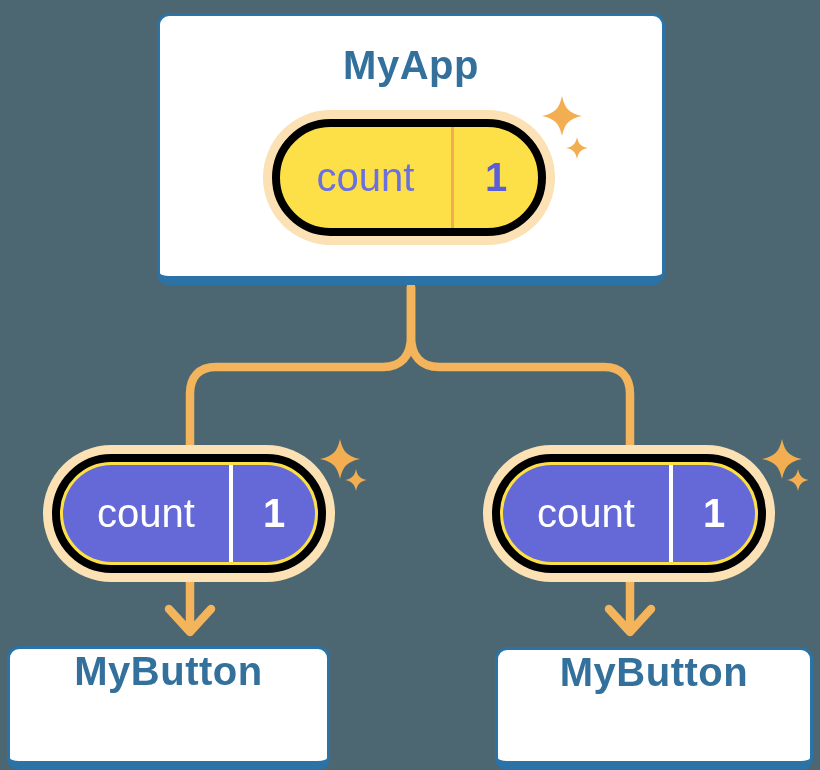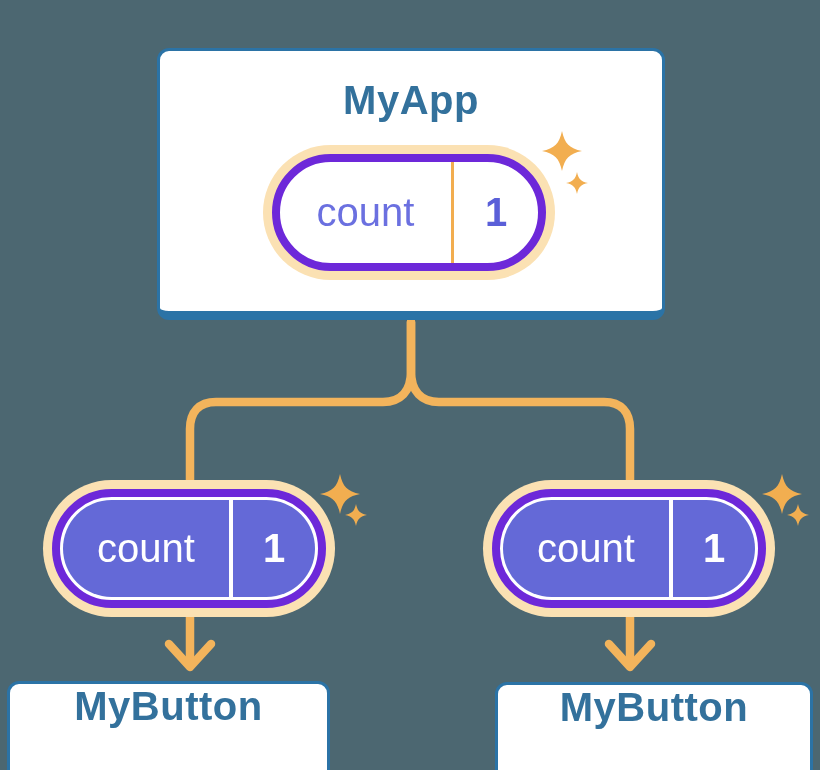--- a/index.html
+++ b/index.html
@@ -3,21 +3,21 @@
 <meta charset="utf-8">
 <style>
   html, body { margin: 0; padding: 0; }
   body {
     width: 820px; height: 770px;
     background: #4C6771;
     font-family: "Liberation Sans", sans-serif;
     overflow: hidden;
     position: relative;
   }
-  .canvas { position: absolute; inset: 0; width: 820px; height: 736px; margin-top: 35px; }
+  .canvas { position: absolute; inset: 0; width: 820px; height: 736px; }
 
   svg.layer { position: absolute; left: 0; top: 0; pointer-events: none; }
   .connector-layer { z-index: 1; }
   .sparkle-layer { z-index: 4; }
 
   .card {
     position: absolute;
     background: #FFFFFF;
     border: 3px solid #2B73A6;
     border-bottom-width: 9px;
@@ -54,23 +54,23 @@
     padding: 9px;
     z-index: 3;
   }
   .pill-root  { left: 263px; top: 110px; width: 292px; height: 135px; }
   .pill-left  { left: 43px;  top: 445px; width: 292px; height: 137px; }
   .pill-right { left: 483px; top: 445px; width: 292px; height: 137px; }
 
   .pill-ring {
     box-sizing: border-box;
     width: 100%; height: 100%;
-    border: 8px solid #6d28d9;
+    border: 8px solid #000000;
     border-radius: 999px;
-    background: #ffffff;
+    background: #fde047;
     overflow: hidden;
     display: flex;
   }
   .pill-ring.padded { padding: 3px; }
 
   .pill-body {
     flex: 1;
     display: flex;
     align-items: stretch;
     border-radius: 999px;

